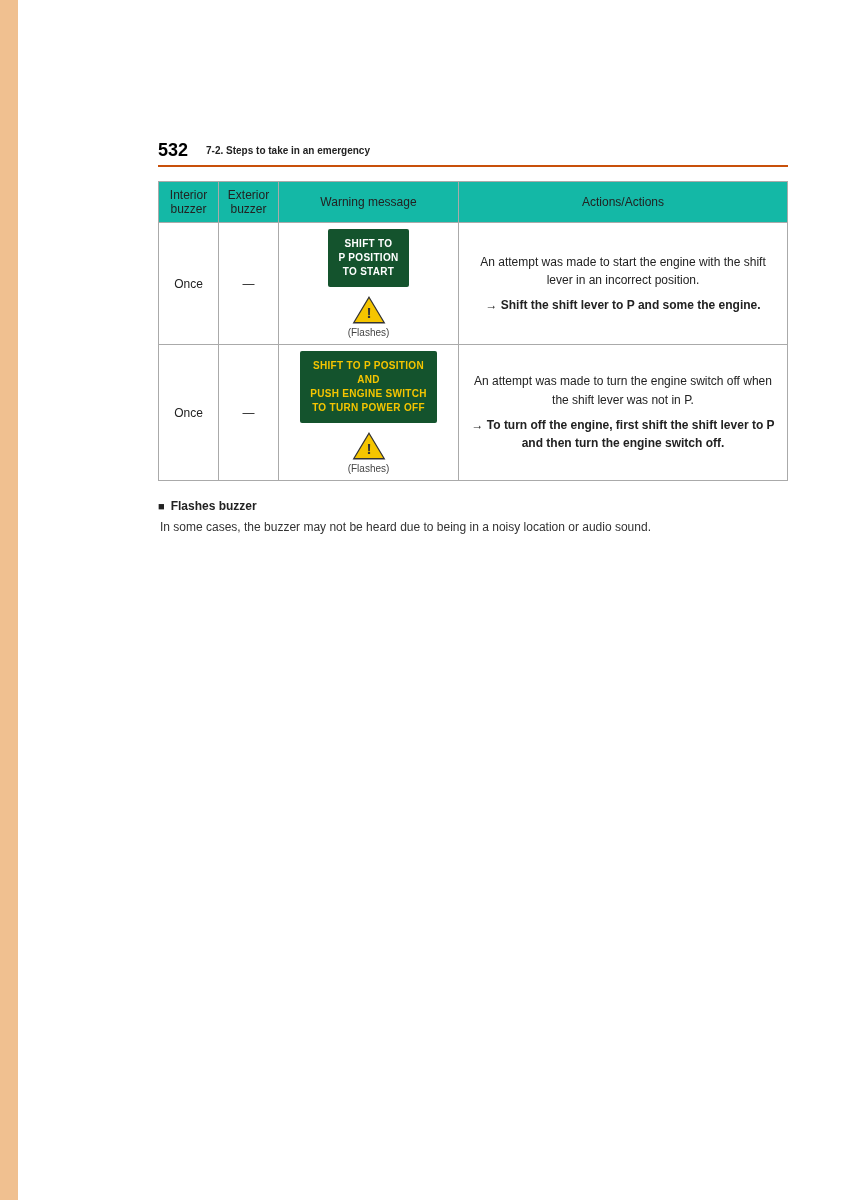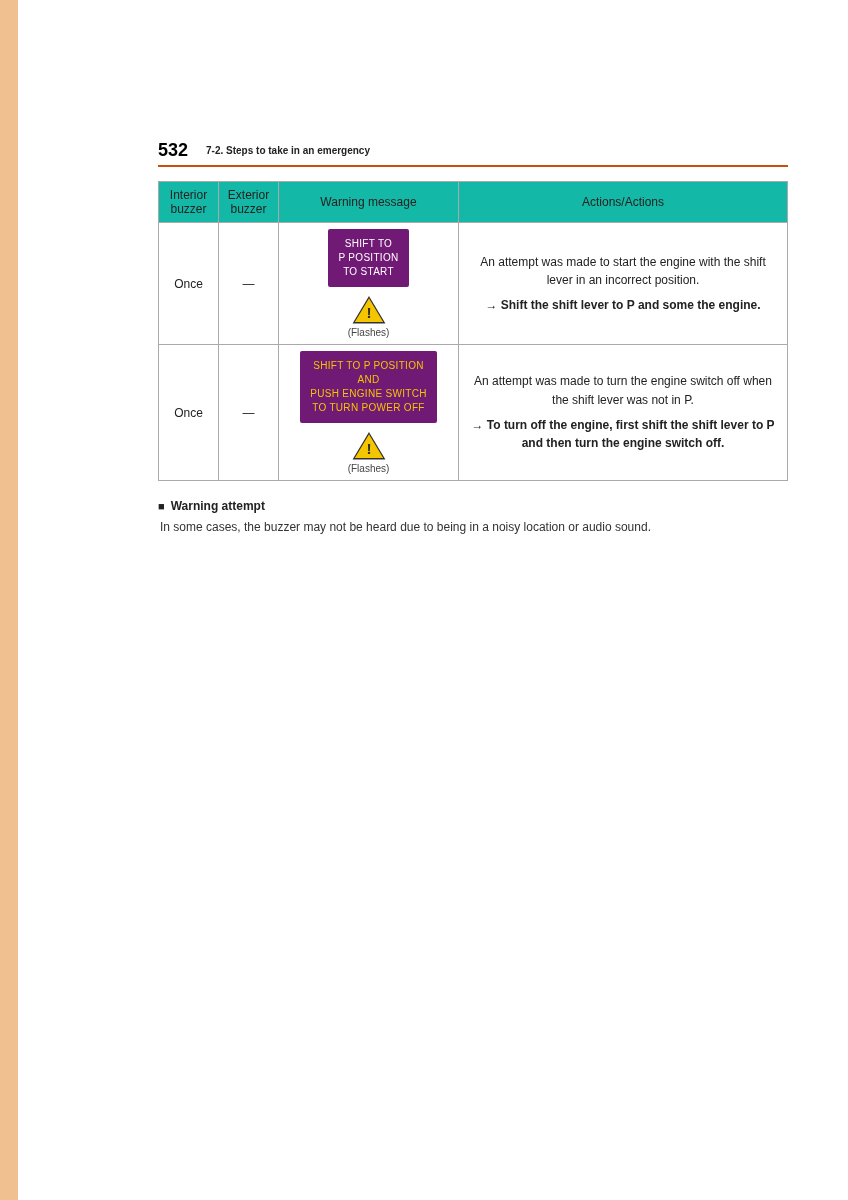--- a/index.html
+++ b/index.html
@@ -73,24 +73,24 @@
       font-weight: normal;
       font-size: 12px;
     }
 
     .col-interior { width: 60px; }
     .col-exterior { width: 60px; }
     .col-warning  { width: 180px; }
     .col-details  { width: auto; text-align: left; }
 
     .warning-display {
-      background: #701a75;
+      background: #14532d;
       color: #fff;
       font-size: 10px;
-      font-weight: normal;
+      font-weight: bold;
       padding: 8px 10px;
       text-align: center;
       line-height: 1.4;
       border-radius: 2px;
       margin-bottom: 6px;
       letter-spacing: 0.3px;
     }
 
     .warning-display.yellow-text {
       color: #f5c500;
@@ -225,17 +225,17 @@
           <span>An attempt was made to turn the engine switch off when the shift lever was not in P.</span>
           <div class="arrow-line">
             <span class="arrow-bold">→ To turn off the engine, first shift the shift lever to P and then turn the engine switch off.</span>
           </div>
         </td>
       </tr>
     </tbody>
   </table>
 
   <div class="section-heading">
-    <span>Warning attempt</span>
+    <span>Flashes buzzer</span>
   </div>
   <div class="section-body">In some cases, the buzzer may not be heard due to being in a noisy location or audio sound.</div>
 
 </div>
 
 </body></html>

